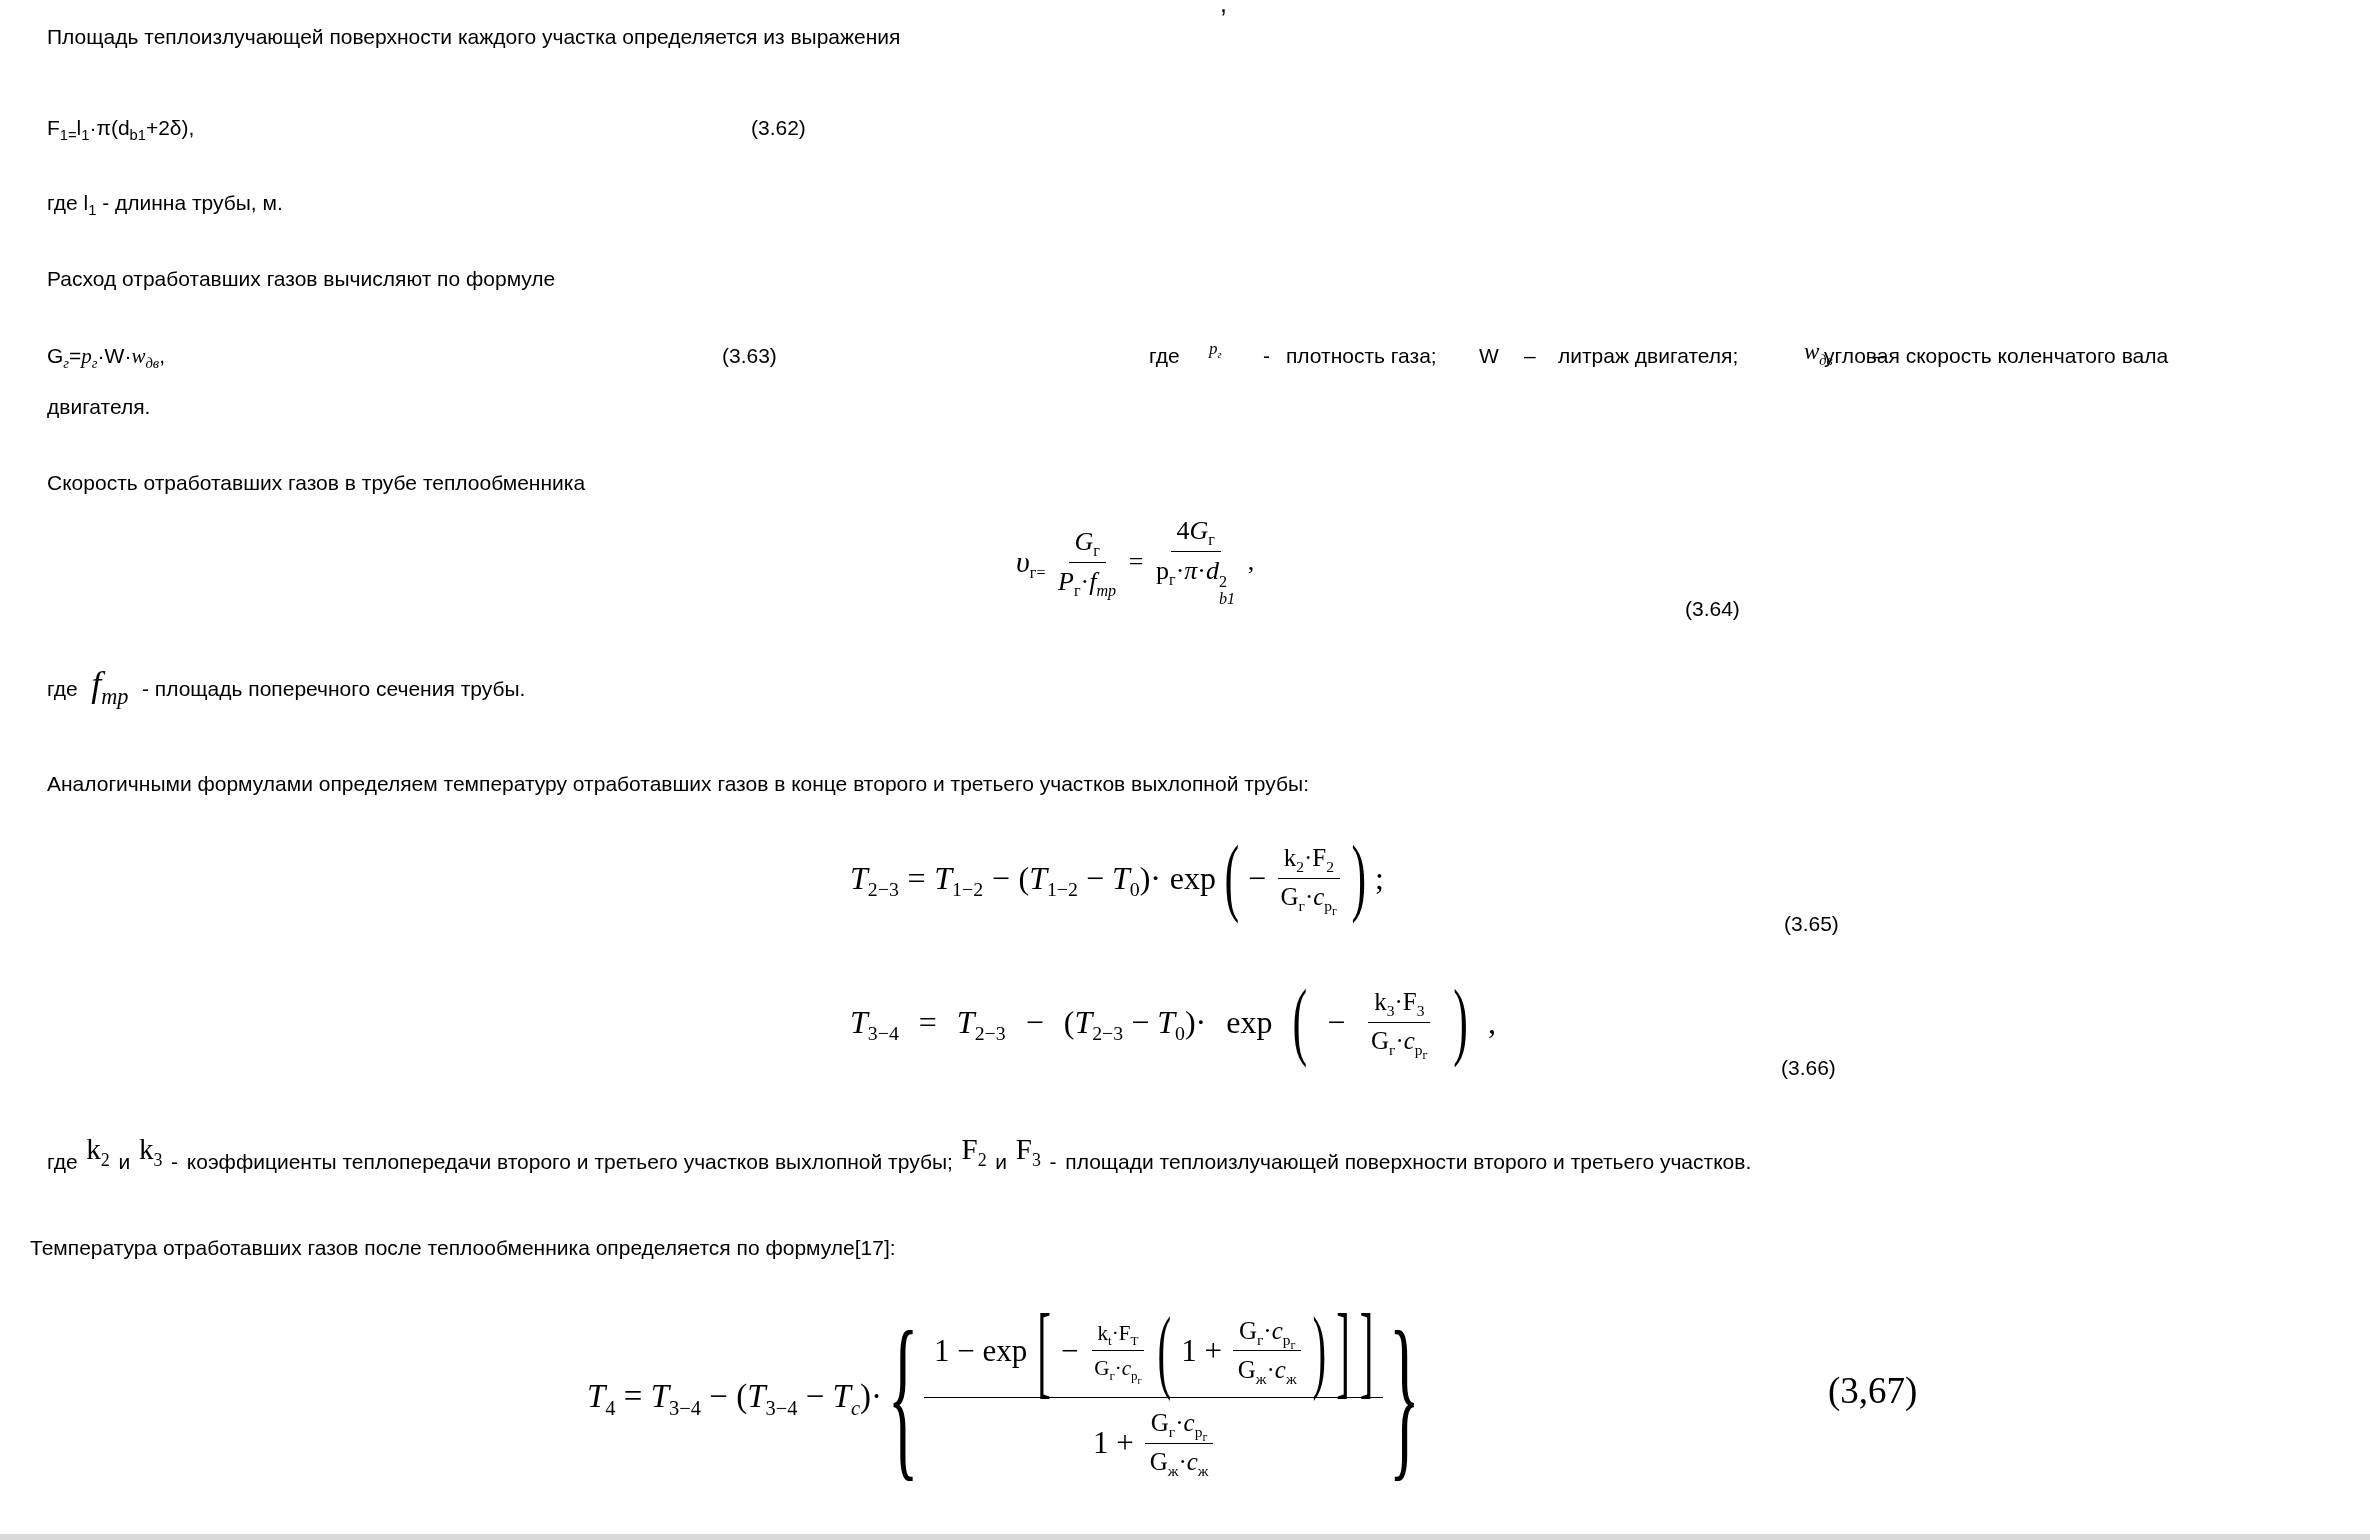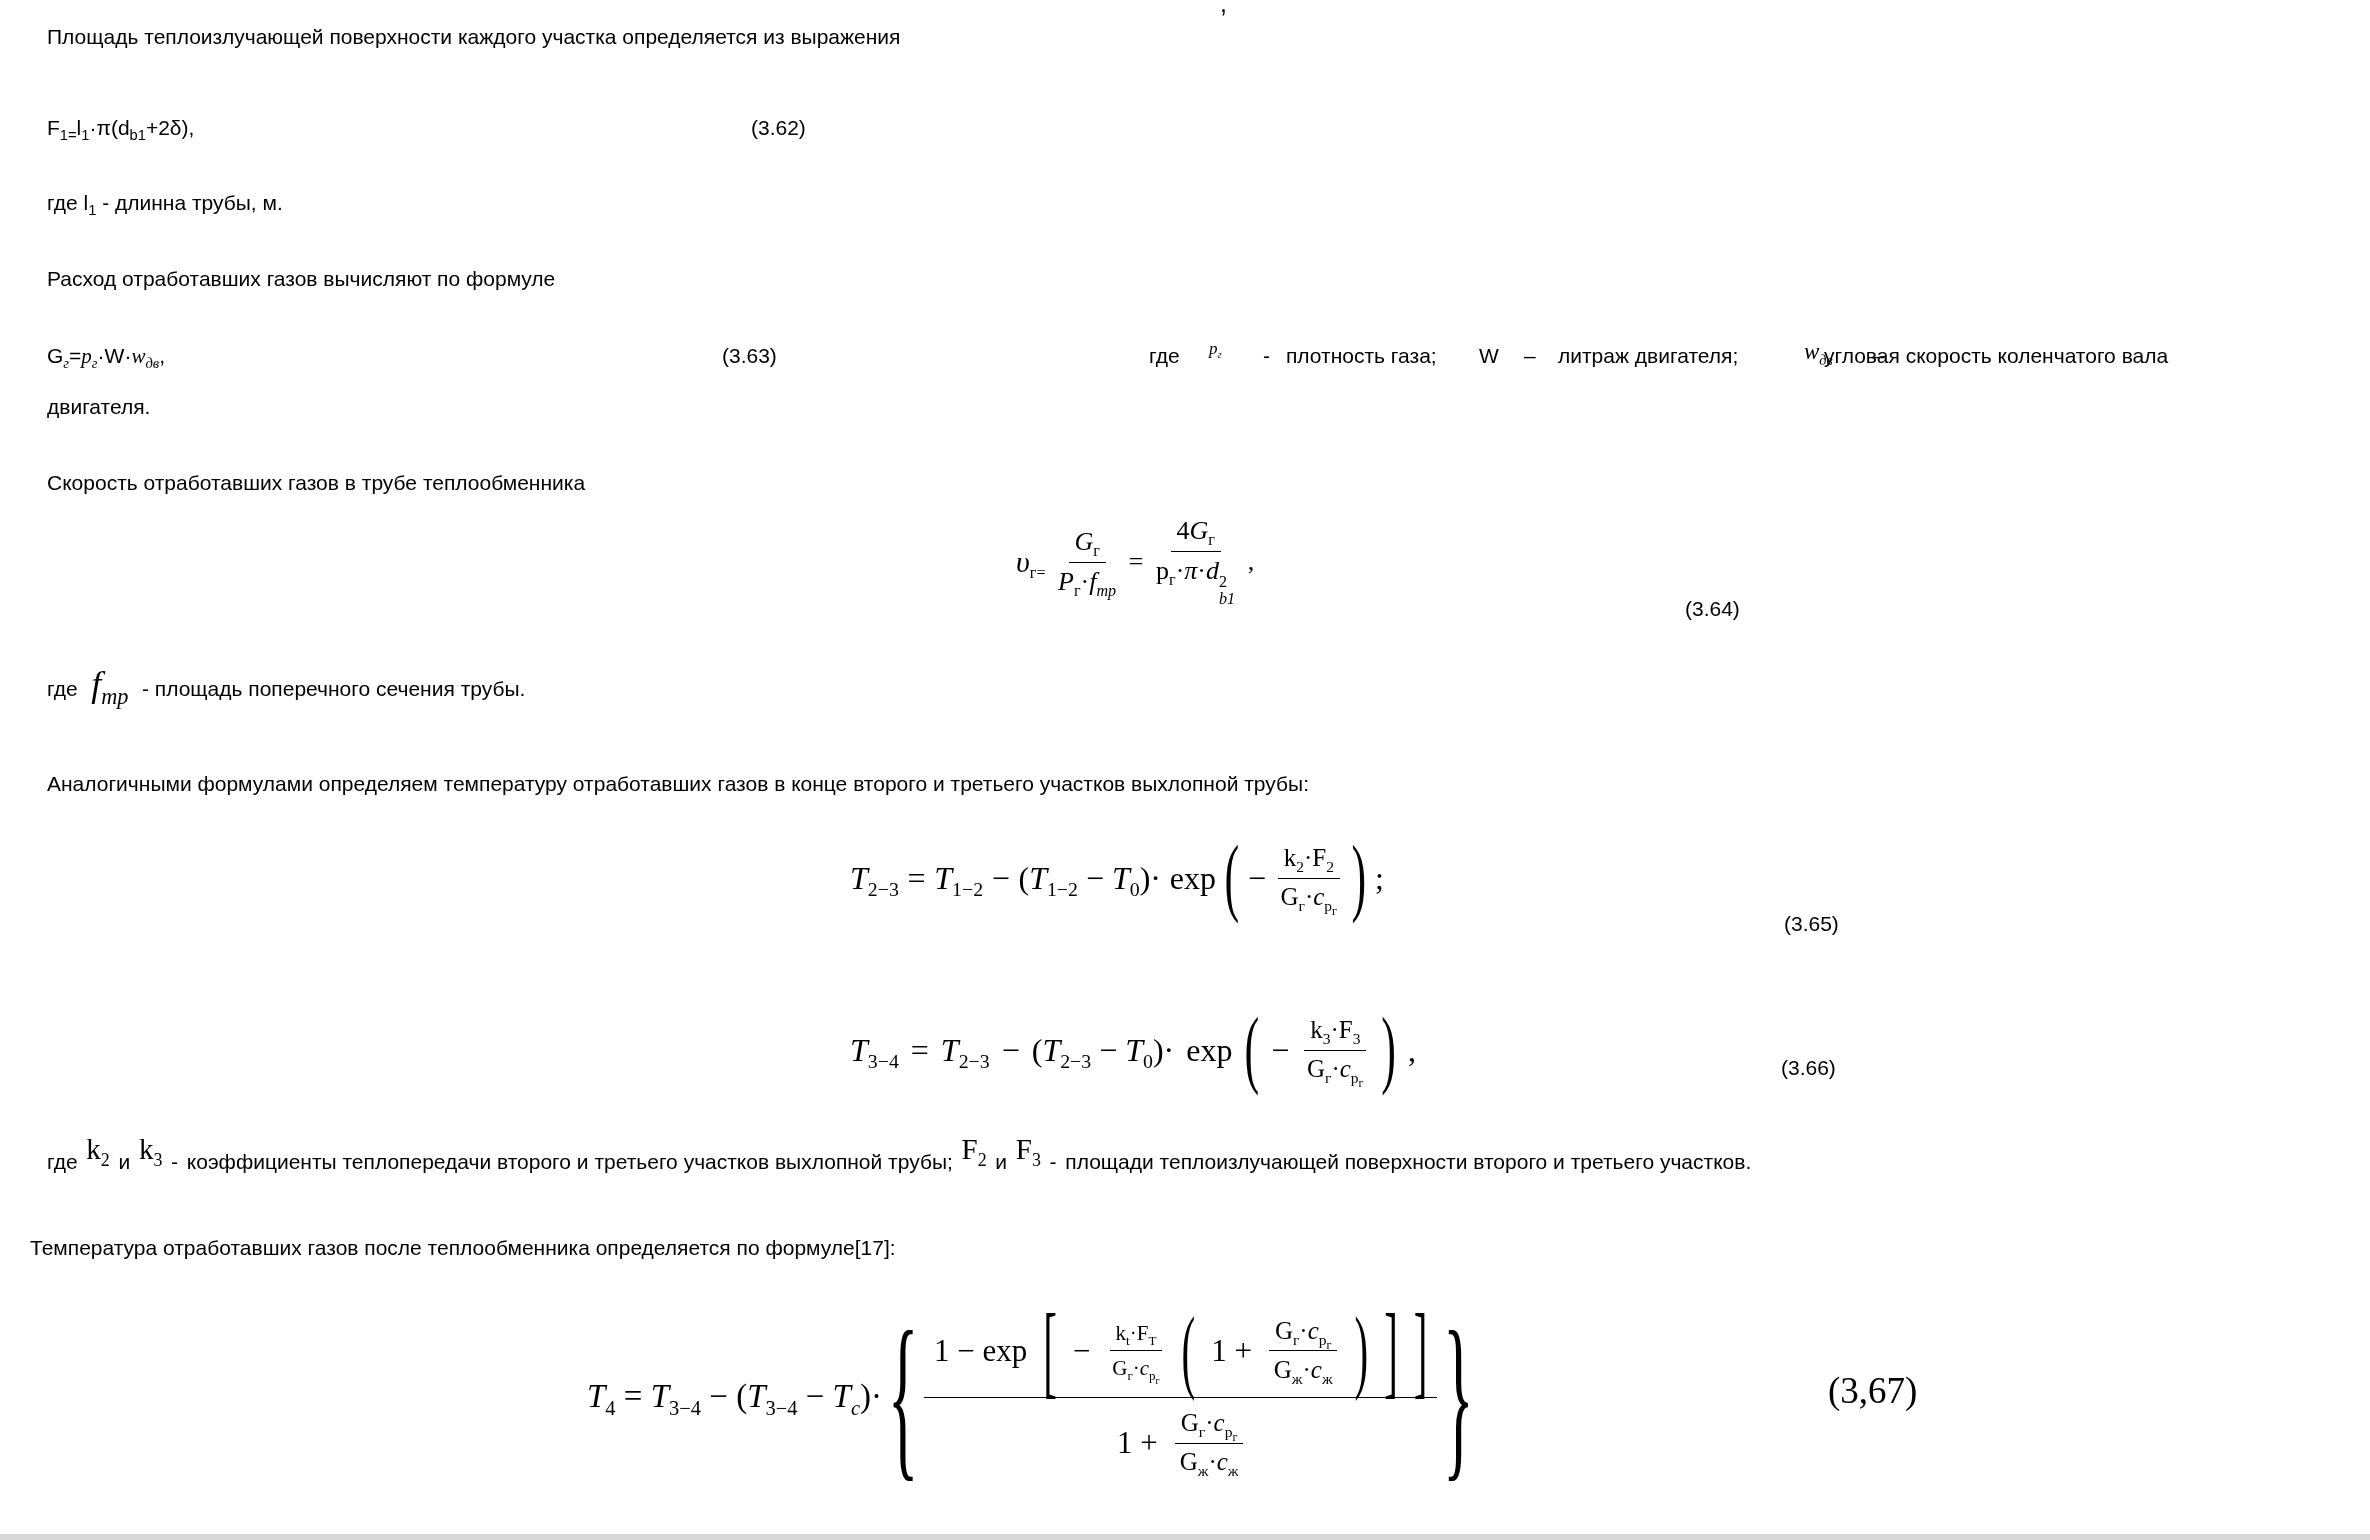--- a/index.html
+++ b/index.html
@@ -13,21 +13,21 @@
   .srf{font-family:"Liberation Serif","DejaVu Serif",serif}
   .it{font-style:italic}
   
   .math{position:absolute;display:flex;align-items:center;white-space:nowrap;color:#000;
         font-family:"Liberation Serif","DejaVu Serif",serif;line-height:1.15}
   .math sub{font-size:62%;line-height:0}
   .math sub sub{font-size:78%}
   .frac{display:inline-flex;flex-direction:column;align-items:center}
   .frac > .num{display:inline-block;border-bottom:1.9px solid #000;padding:1.9px 5.8px 4.8px;text-align:center}
   .frac > .den{display:inline-block;padding:4.8px 5.8px 1.9px;text-align:center}
-  .row{display:flex;align-items:center;column-gap:16px}
+  .row{display:flex;align-items:center;column-gap:10px}
   .frac > .num.row,.frac > .den.row{display:flex;align-items:center;justify-content:center}
   .fmain > .num{padding:3.9px 9.7px 9.7px}
   .fmain > .den{padding:9.7px 9.7px 3.9px}
   .bigd{display:inline-block;line-height:1;transform-origin:50% 50%}
   .p107{font-size:44px;transform:scaleY(1.95)}
   .br128{font-size:41px;transform:scaleY(2.55)}
   .pr112{font-size:41px;transform:scaleY(2.25)}
   .brace{font-size:64px;transform:scaleY(2.85);font-weight:300}
   .stk{display:inline-flex;flex-direction:column;align-items:flex-start;line-height:1.05;
        font-size:62%;vertical-align:-0.5em}
@@ -108,21 +108,21 @@
     <span>−</span>
     <span class="frac" style="font-size:25px">
       <span class="num"><span>k</span><sub>2</sub><span>·</span><span>F</span><sub>2</sub></span>
       <span class="den"><span>G</span><sub>г</sub><span>·</span><span class="it">c</span><sub><span>p</span><sub>г</sub></sub></span>
     </span>
     <span class="bigd p107">)</span>
     <span>;</span>
   </div>
   <div class="abs t" style="left:1784px;top:910px">(3.65)</div>
 
-  <div class="math" style="left:850px;top:996px;height:108px;font-size:32px;column-gap:12px">
+  <div class="math" style="left:850px;top:968px;height:108px;font-size:32px;column-gap:20px">
     <span><span class="it">T</span><sub>3−4</sub></span>
     <span>=</span>
     <span><span class="it">T</span><sub>2−3</sub></span>
     <span>−</span>
     <span><span>(</span><span class="it">T</span><sub>2−3</sub><span> − </span><span class="it">T</span><sub>0</sub><span>)·</span></span>
     <span>exp</span>
     <span class="bigd p107">(</span>
     <span>−</span>
     <span class="frac" style="font-size:25px">
       <span class="num"><span>k</span><sub>3</sub><span>·</span><span>F</span><sub>3</sub></span>

